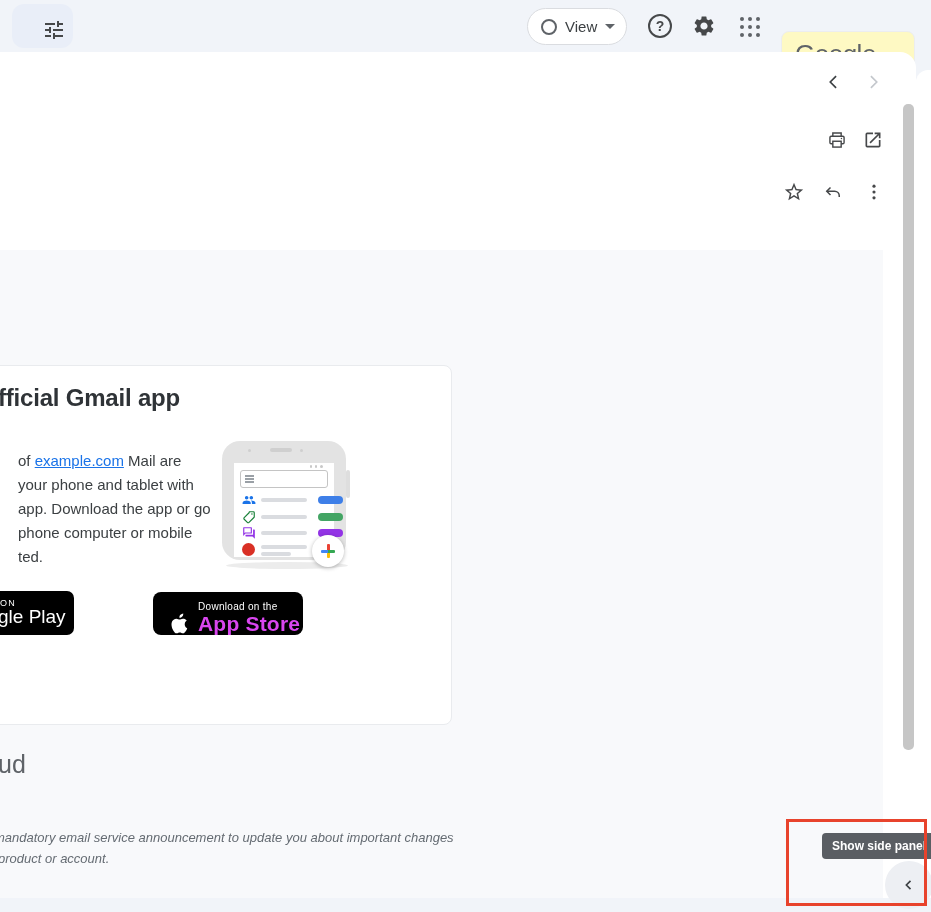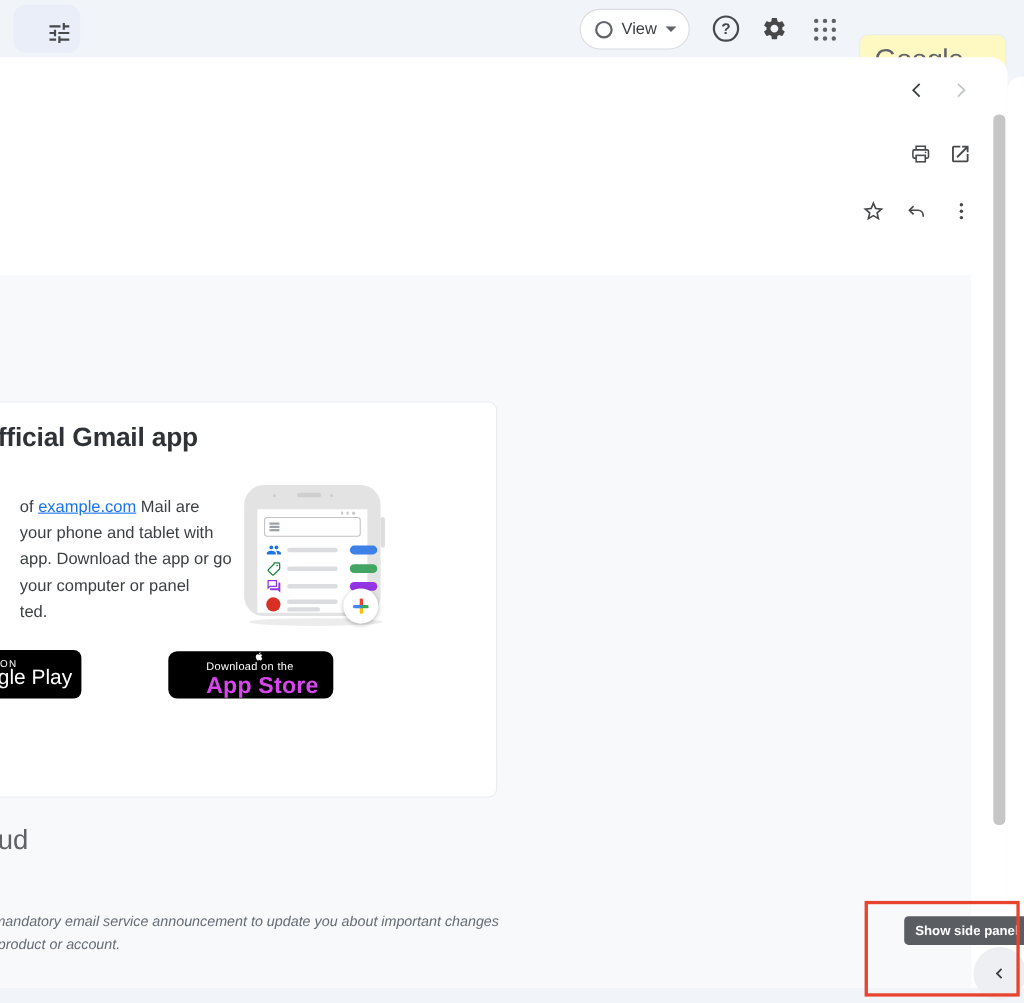--- a/index.html
+++ b/index.html
@@ -63,21 +63,21 @@
   #phone .fab .h{position:absolute;left:9px;top:14.5px;width:14px;height:3px;border-radius:1px;
                  background:linear-gradient(90deg,#4285f4 0 50%,#34a853 50% 100%);}
   #phone .fab .v{position:absolute;left:14.5px;top:9px;width:3px;height:14px;border-radius:1px;
                  background:linear-gradient(180deg,#ea4335 0 50%,#fbbc04 50% 100%);}
 
   
   .badge{background:#000;border-radius:7px;color:#fff;cursor:pointer;}
   #play-badge{left:-95px;top:591px;width:169px;height:44px;}
   #play-top{position:absolute;left:95px;top:7px;font-size:9px;letter-spacing:1.2px;color:#fff;}
   #play-bottom{position:absolute;left:93px;top:15px;font-size:19px;font-weight:500;color:#fff;white-space:nowrap;}
-  #as-badge{left:153px;top:592px;width:150px;height:43px;border-radius:8px;display:flex;align-items:center;padding-left:13px;box-sizing:border-box;flex-direction:column;}
+  #as-badge{left:153px;top:592px;width:150px;height:43px;border-radius:8px;display:flex;align-items:flex-end;padding-left:13px;box-sizing:border-box;}
   #as-text{margin-left:8px;display:flex;flex-direction:column;}
   #as-top{font-size:10px;line-height:11px;color:#fff;letter-spacing:.3px;}
   #as-bottom{font-size:21px;line-height:23px;font-weight:600;color:#d946ef;letter-spacing:.2px;}
 
   
   #brand{left:-2px;top:750px;font-size:25px;color:#5f6368;}
   #address{left:0;top:799px;font-size:13.5px;color:#5f6368;white-space:nowrap;}
   .legal{font-size:13px;font-style:italic;color:#646b72;white-space:nowrap;}
   #legal1{left:-6px;top:830px;} #legal2{left:-2px;top:851px;}
 
@@ -165,21 +165,21 @@
   </svg>
 
   <div class="abs" id="card"></div>
 
   <div class="abs" id="headline">fficial Gmail app</div>
 
   <div class="abs" id="para">
     <div class="ln"><span>of </span><a>example.com</a><span> Mail are</span></div>
     <div class="ln">your phone and tablet with</div>
     <div class="ln">app. Download the app or go</div>
-    <div class="ln">your computer or panel</div>
+    <div class="ln">phone computer or mobile</div>
     <div class="ln">ted.</div>
   </div>
 
   <div class="abs" id="phone">
     <div class="shadow"></div>
     <div class="frame"></div>
     <div class="sidebtn"></div>
     <div class="bez" style="left:30px;top:11px;width:3px;height:3px;"></div>
     <div class="bez" style="left:52px;top:10px;width:22px;height:4px;"></div>
     <div class="bez" style="left:82px;top:11px;width:3px;height:3px;"></div>

